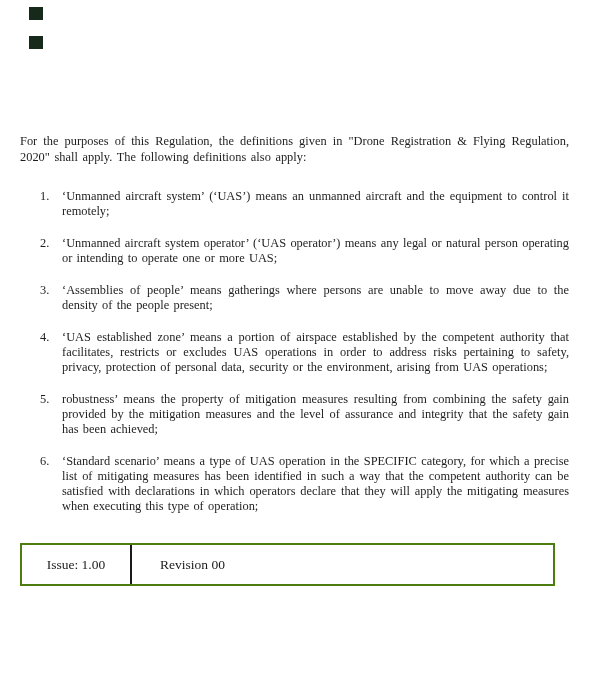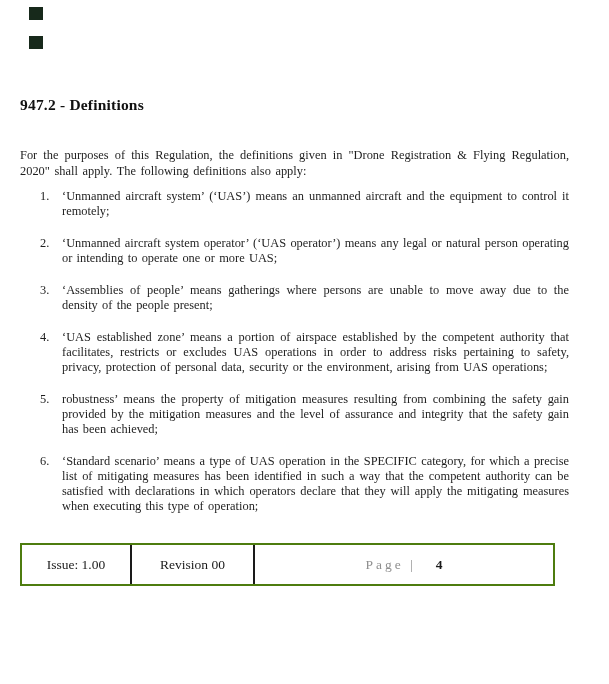--- a/index.html
+++ b/index.html
@@ -14,21 +14,21 @@
   .stamp { position:absolute; left:29px; width:14px; height:13px; background:#17291b; }
   .stamp.first  { top:7px; }
   .stamp.second { top:36px; }
 
   .heading {
     position:absolute; top:96px; left:20px;
     margin:0; font-size:15.5px; font-weight:bold; color:#111;
     letter-spacing:0.2px;
   }
   .intro {
-    position:absolute; top:148px; left:20px; width:549px;
+    position:absolute; top:134px; left:20px; width:549px;
     margin:0; font-size:12.4px; line-height:15.5px;
     text-align:justify; word-spacing:1.5px;
   }
   .defs {
     position:absolute; top:189px; left:40px; width:529px;
     margin:0; padding:0; list-style:none;
   }
   .def {
     display:flex; margin:0 0 17px 0;
     font-size:12.4px; line-height:15px;
@@ -54,21 +54,20 @@
   .page-num   { font-weight:bold; margin-left:20px; letter-spacing:0; }
 </style>
 </head>
 <body>
 
 <div class="page">
 
   <div class="stamp first" style="background: rgb(23, 41, 27);"></div>
   <div class="stamp second" style="background: rgb(23, 41, 27);"></div>
 
-  <h1 class="heading">947.2 - Definitions</h1>
 
   <p class="intro">For the purposes of this Regulation, the definitions given in "Drone Registration &amp; Flying Regulation, 2020" shall apply. The following definitions also apply:</p>
 
   <ol class="defs">
     <li class="def">
       <span class="num">1.</span>
       <span class="text">‘Unmanned aircraft system’ (‘UAS’) means an unmanned aircraft and the equipment to control it remotely;</span>
     </li>
 
     <li class="def">
@@ -93,19 +92,15 @@
 
     <li class="def">
       <span class="num">6.</span>
       <span class="text">‘Standard scenario’ means a type of UAS operation in the SPECIFIC category, for which a precise list of mitigating measures has been identified in such a way that the competent authority can be satisfied with declarations in which operators declare that they will apply the mitigating measures when executing this type of operation;</span>
     </li>
   </ol>
 
   <div class="footer-table">
     <div class="cell issue">Issue: 1.00</div>
     <div class="cell revision">Revision 00</div>
-    <div class="cell pagecell">
-      <span class="page-label">Page |</span>
-      <span class="page-num">4</span>
-    </div>
   </div>
 
 </div>
 
 </body></html>

